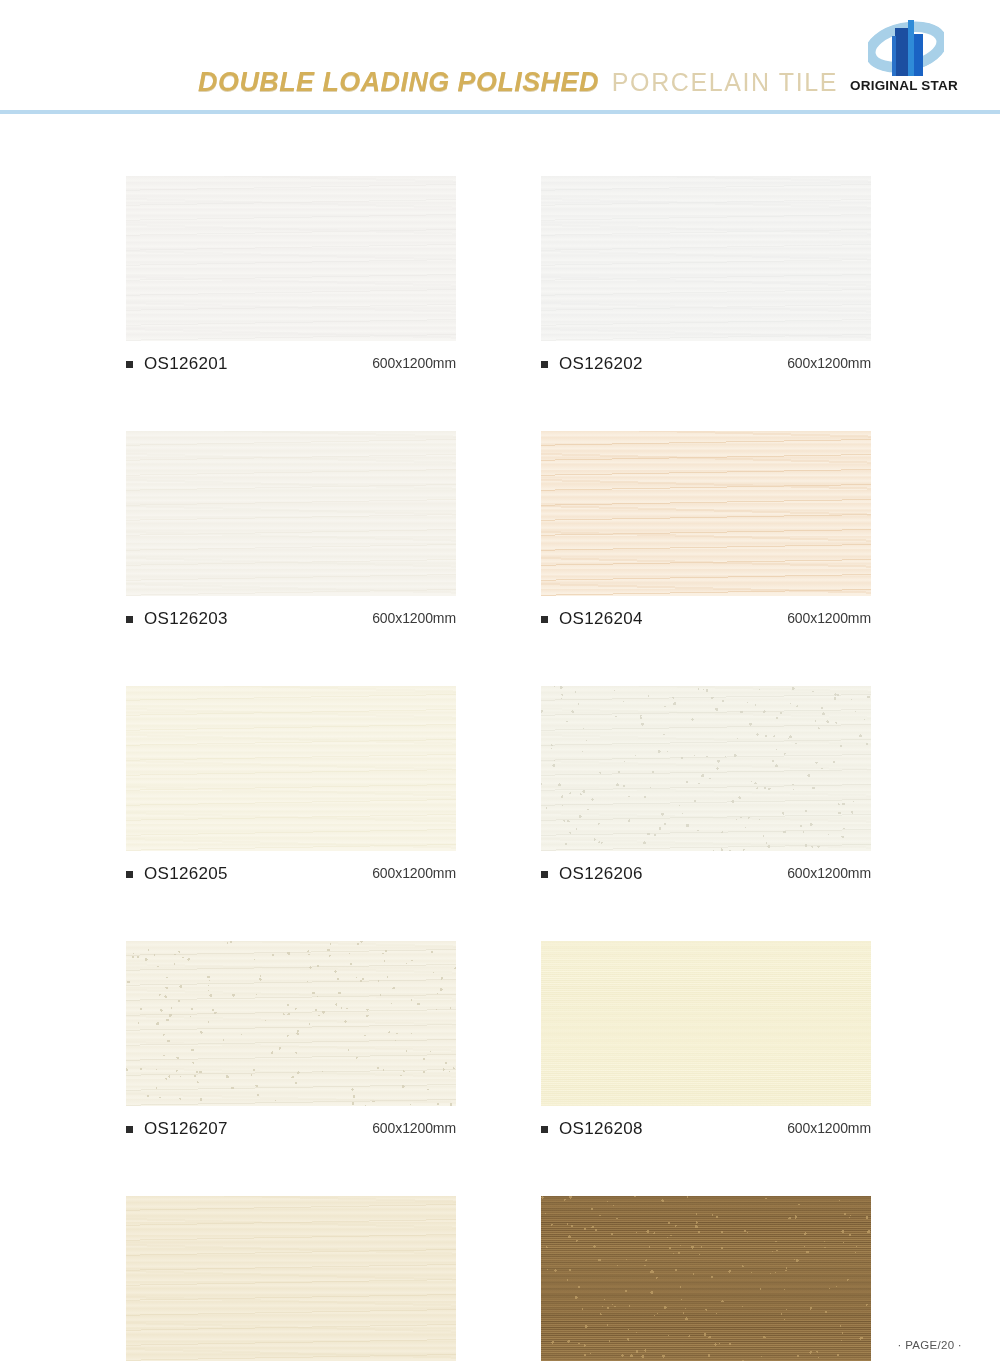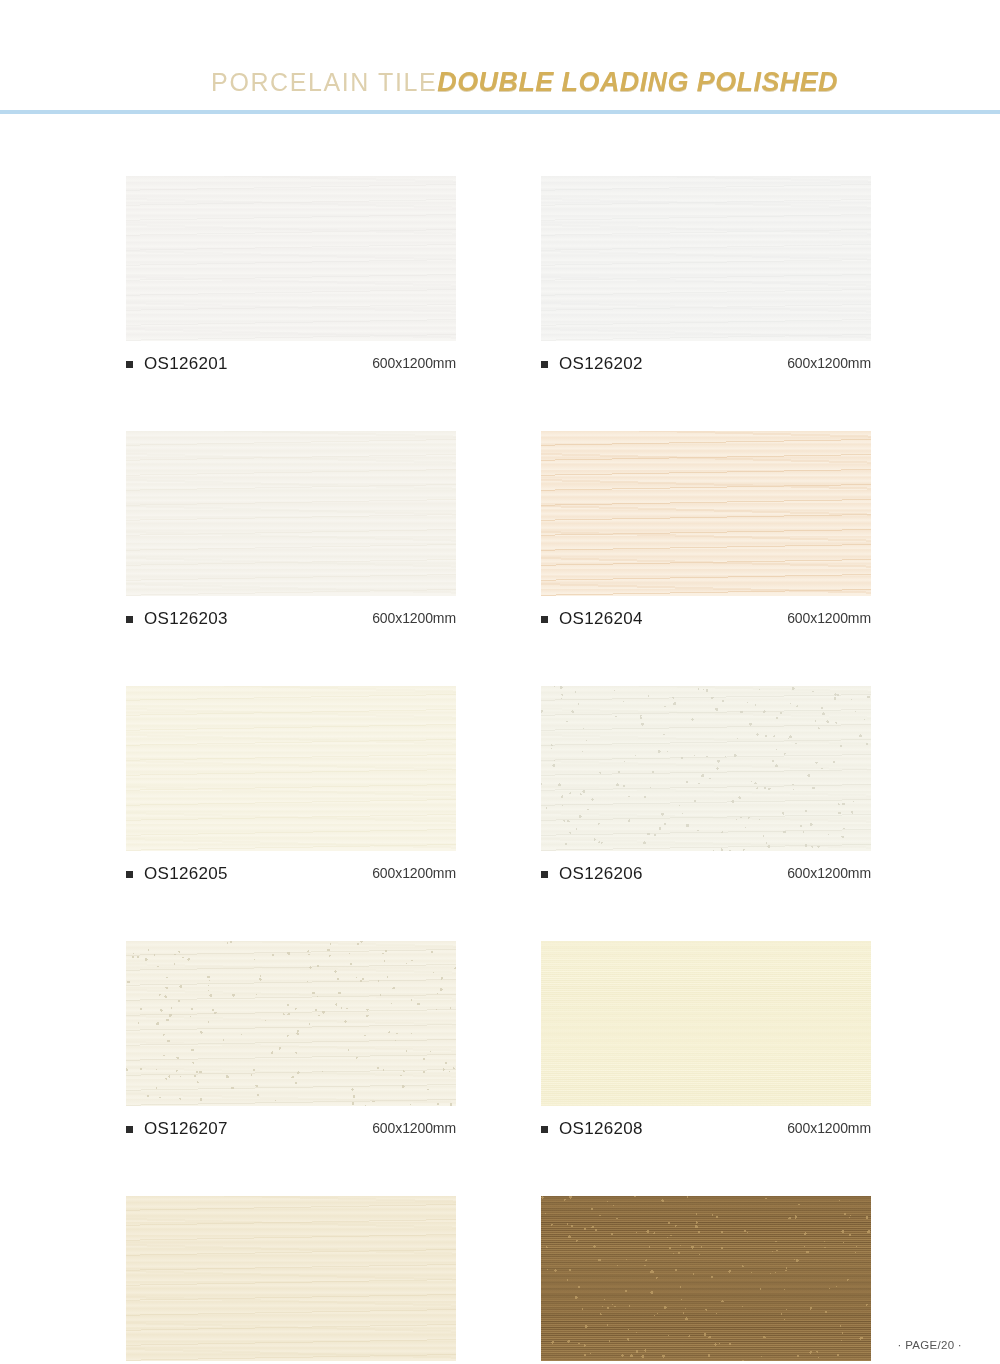--- a/index.html
+++ b/index.html
@@ -144,24 +144,38 @@
     letter-spacing: 0.3px;
     margin-left: 48px;
   }
 </style>
 </head>
 <body>
 
 <div id="header">
 
   <div id="header-title-block">
+    <span id="title-main">DOUBLE LOADING POLISHED</span>
     <span id="title-sub">PORCELAIN TILE</span>
-    <span id="title-main">DOUBLE LOADING POLISHED</span>
   </div>
 
+  <div id="logo-block">
+    <span id="logo-mark">
+      <svg width="76" height="62" viewBox="0 0 76 62" xmlns="http://www.w3.org/2000/svg">
+        <ellipse cx="38" cy="33" rx="36" ry="19" transform="rotate(-12 38 33)" fill="none" stroke="#a8d0e8" stroke-width="11"></ellipse>
+        <ellipse cx="38" cy="33" rx="36" ry="19" transform="rotate(-12 38 33)" fill="#ffffff"></ellipse>
+        <ellipse cx="38" cy="33" rx="36" ry="19" transform="rotate(-12 38 33)" fill="none" stroke="#a8d0e8" stroke-width="10"></ellipse>
+        <rect x="27" y="14" width="13" height="48" fill="#1c4fa1"></rect>
+        <rect x="40" y="6" width="6" height="56" fill="#2f8bd8"></rect>
+        <rect x="46" y="20" width="9" height="42" fill="#1a63c4"></rect>
+        <rect x="24" y="22" width="4" height="40" fill="#2a72c9"></rect>
+      </svg>
+    </span>
+    <span id="logo-name">ORIGINAL STAR</span>
+  </div>
 
   <div id="header-rule"></div>
 </div>
 
 <div id="tile-grid">
     <div class="tile-cell">
       <div class="tile-swatch" style="background: rgb(247, 246, 243);">
         <div class="grain" style="background: linear-gradient(rgb(238, 236, 234) 0%, rgb(247, 246, 243) 2.95712%, rgb(238, 236, 234) 4%, rgb(247, 246, 243) 7.04208%, rgb(238, 236, 234) 8%, rgb(247, 246, 243) 10.607%, rgb(238, 236, 234) 12%, rgb(247, 246, 243) 15.1148%, rgb(238, 236, 234) 16%, rgb(247, 246, 243) 19.3062%, rgb(238, 236, 234) 20%, rgb(247, 246, 243) 22.3665%, rgb(238, 236, 234) 24%, rgb(247, 246, 243) 26.5919%, rgb(238, 236, 234) 28%, rgb(247, 246, 243) 30.5565%, rgb(238, 236, 234) 32%, rgb(247, 246, 243) 35.2788%, rgb(238, 236, 234) 36%, rgb(247, 246, 243) 39.3885%, rgb(238, 236, 234) 40%, rgb(247, 246, 243) 42.7929%, rgb(238, 236, 234) 44%, rgb(247, 246, 243) 46.8439%, rgb(238, 236, 234) 48%, rgb(247, 246, 243) 51.0045%, rgb(238, 236, 234) 52%, rgb(247, 246, 243) 55.0154%, rgb(238, 236, 234) 56%, rgb(247, 246, 243) 59.0618%, rgb(238, 236, 234) 60%, rgb(247, 246, 243) 63.4399%, rgb(238, 236, 234) 64%, rgb(247, 246, 243) 66.224%, rgb(238, 236, 234) 68%, rgb(247, 246, 243) 70.9324%, rgb(238, 236, 234) 72%, rgb(247, 246, 243) 74.1948%, rgb(238, 236, 234) 76%, rgb(247, 246, 243) 78.4187%, rgb(238, 236, 234) 80%, rgb(247, 246, 243) 82.9558%, rgb(238, 236, 234) 84%, rgb(247, 246, 243) 86.7692%, rgb(238, 236, 234) 88%, rgb(247, 246, 243) 90.5995%, rgb(238, 236, 234) 92%, rgb(247, 246, 243) 94.132%, rgb(238, 236, 234) 96%, rgb(247, 246, 243) 98.663%); opacity: 0.55;"></div>
         <div class="veins" style="background: repeating-linear-gradient(-1deg, transparent 0px, transparent 6px, rgb(230, 228, 225) 6px, rgb(230, 228, 225) 7px, transparent 7px, transparent 15px), repeating-linear-gradient(1.5deg, transparent 0px, transparent 11px, rgb(238, 236, 234) 11px, rgb(238, 236, 234) 13px, transparent 13px, transparent 26px); opacity: 0.32;"></div>
         <div class="specks"></div>

